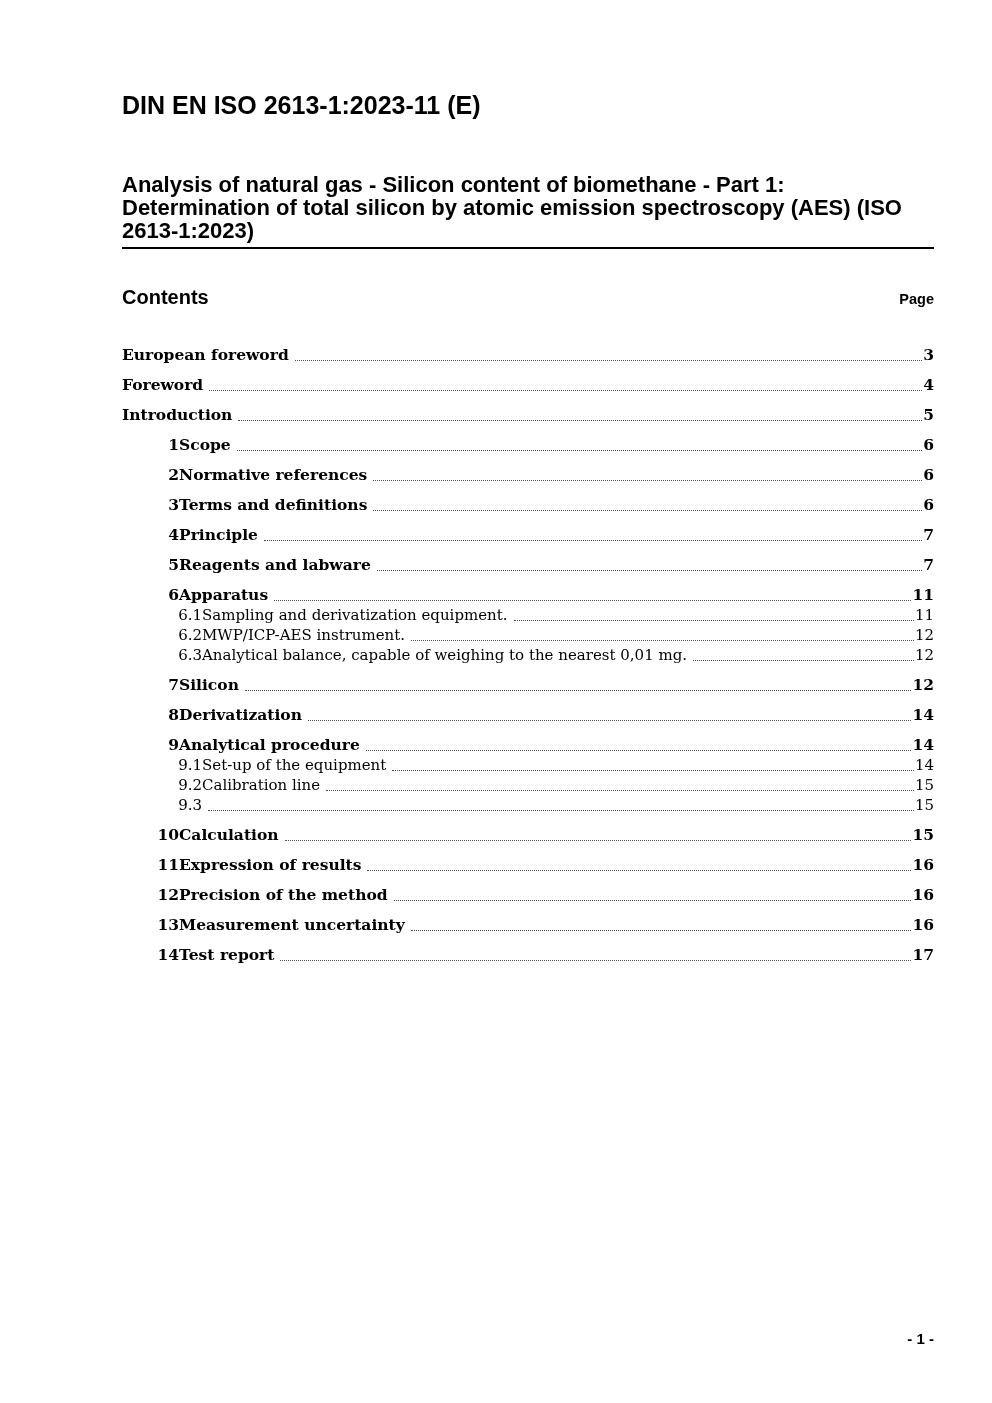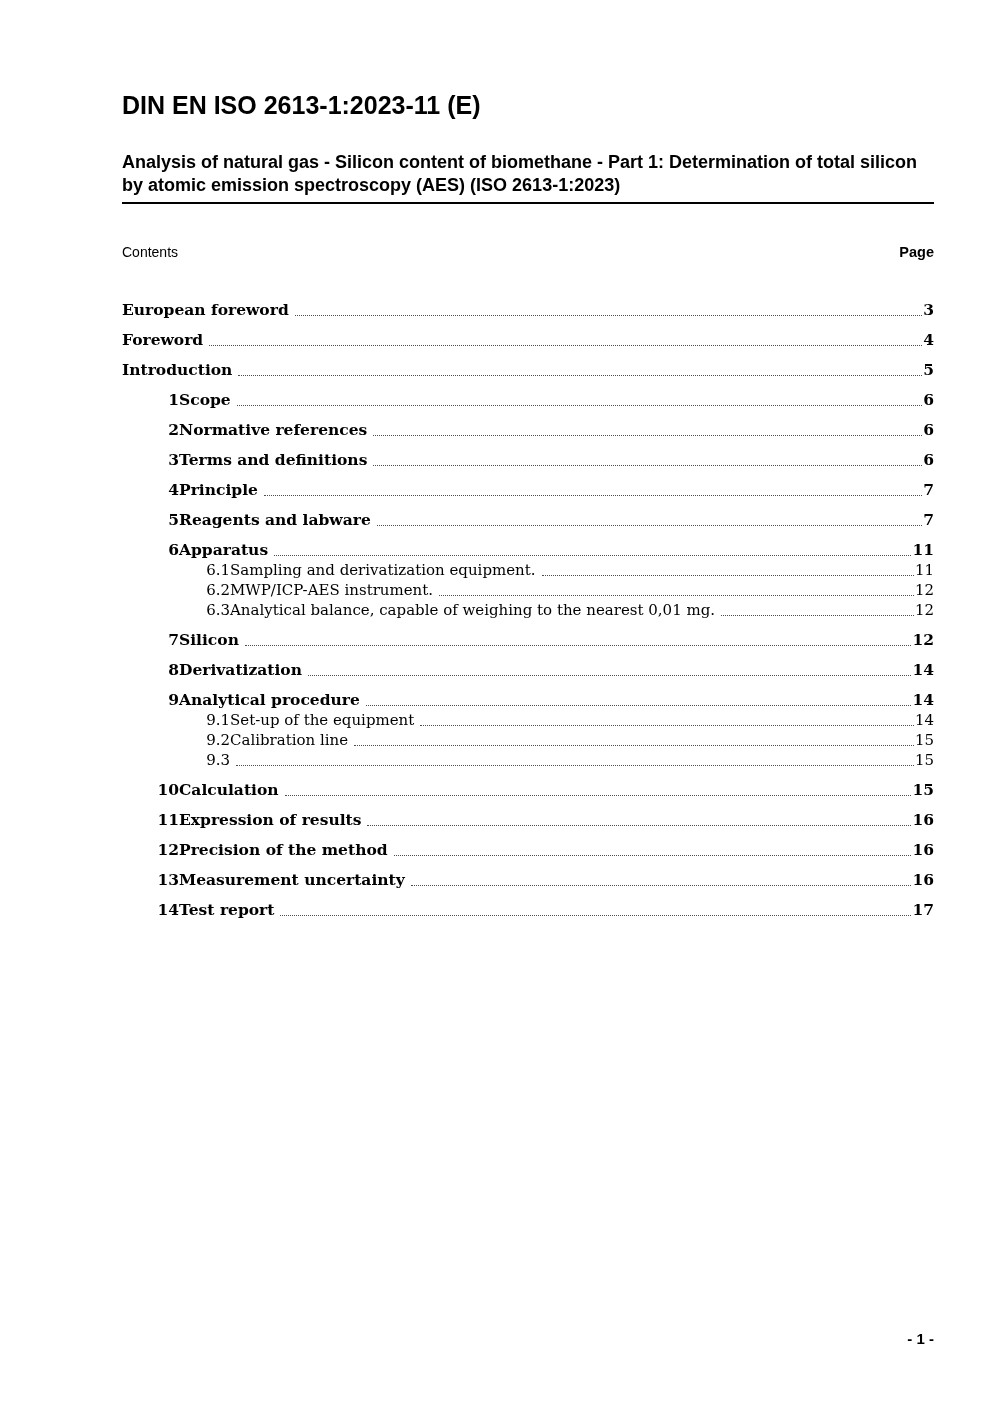--- a/index.html
+++ b/index.html
@@ -19,43 +19,43 @@
     padding: 90px 62px 9px 118px;
   }
   .doc-code {
     font-family: "Liberation Sans", sans-serif;
     font-weight: bold;
     font-size: 25px;
     line-height: 30px;
     letter-spacing: 0px;
   }
   .doc-subtitle {
-    margin-top: 31px;
-    font-family: "Liberation Sans", sans-serif;
-    font-weight: bold;
-    font-size: 18px;
+    margin-top: 53px;
+    font-family: "Liberation Sans", sans-serif;
+    font-weight: bold;
+    font-size: 22px;
     line-height: 23px;
     max-width: 812px;
   }
   .title-rule {
     border: none;
     border-top: 2px solid #000000;
     margin-top: 5px;
     width: 100%;
   }
   .contents-header {
     margin-top: 34px;
     display: flex;
     align-items: baseline;
     justify-content: space-between;
   }
   .contents-heading {
     font-family: "Liberation Sans", sans-serif;
-    font-weight: normal;
-    font-size: 14px;
+    font-weight: bold;
+    font-size: 20px;
     line-height: 28px;
   }
   .page-col-label {
     font-family: "Liberation Sans", sans-serif;
     font-weight: bold;
     font-size: 14.5px;
   }
   .toc-list {
     margin-top: 34px;
     font-family: "DejaVu Serif", serif;
@@ -74,21 +74,21 @@
   }
   .toc-list .toc-row:first-child { margin-top: 0; }
   .toc-row.lv-2 {
     font-weight: normal;
     margin-top: 0;
     font-size: 15px;
   }
   .toc-num {
     flex: 0 0 57px;
   }
-  .lv-2 .toc-num { margin-left: 51px; }
+  .lv-2 .toc-num { margin-left: 23px; }
   .toc-label { flex: 0 0 auto; }
   .toc-dots {
     flex: 1 1 auto;
     align-self: flex-end;
     margin: 0 1px 4px 6px;
     border-bottom: 1.5px dotted #4d4d4d;
     min-width: 12px;
   }
   .toc-page { flex: 0 0 auto; }
   .footer-page-num {

